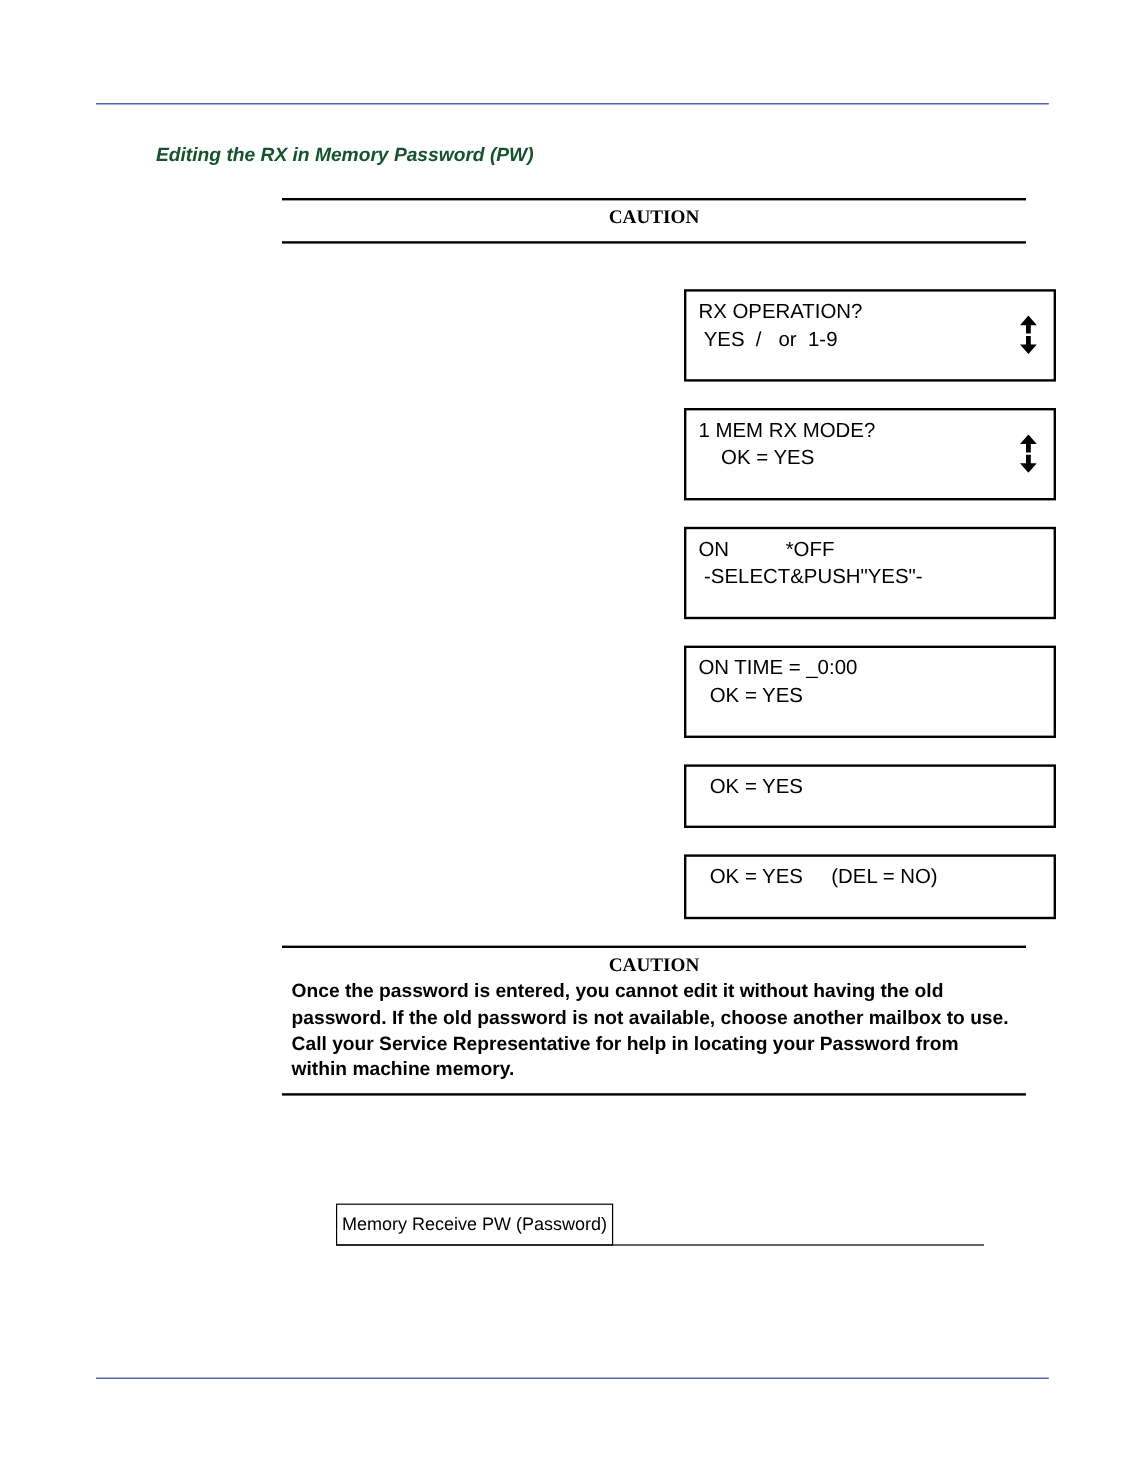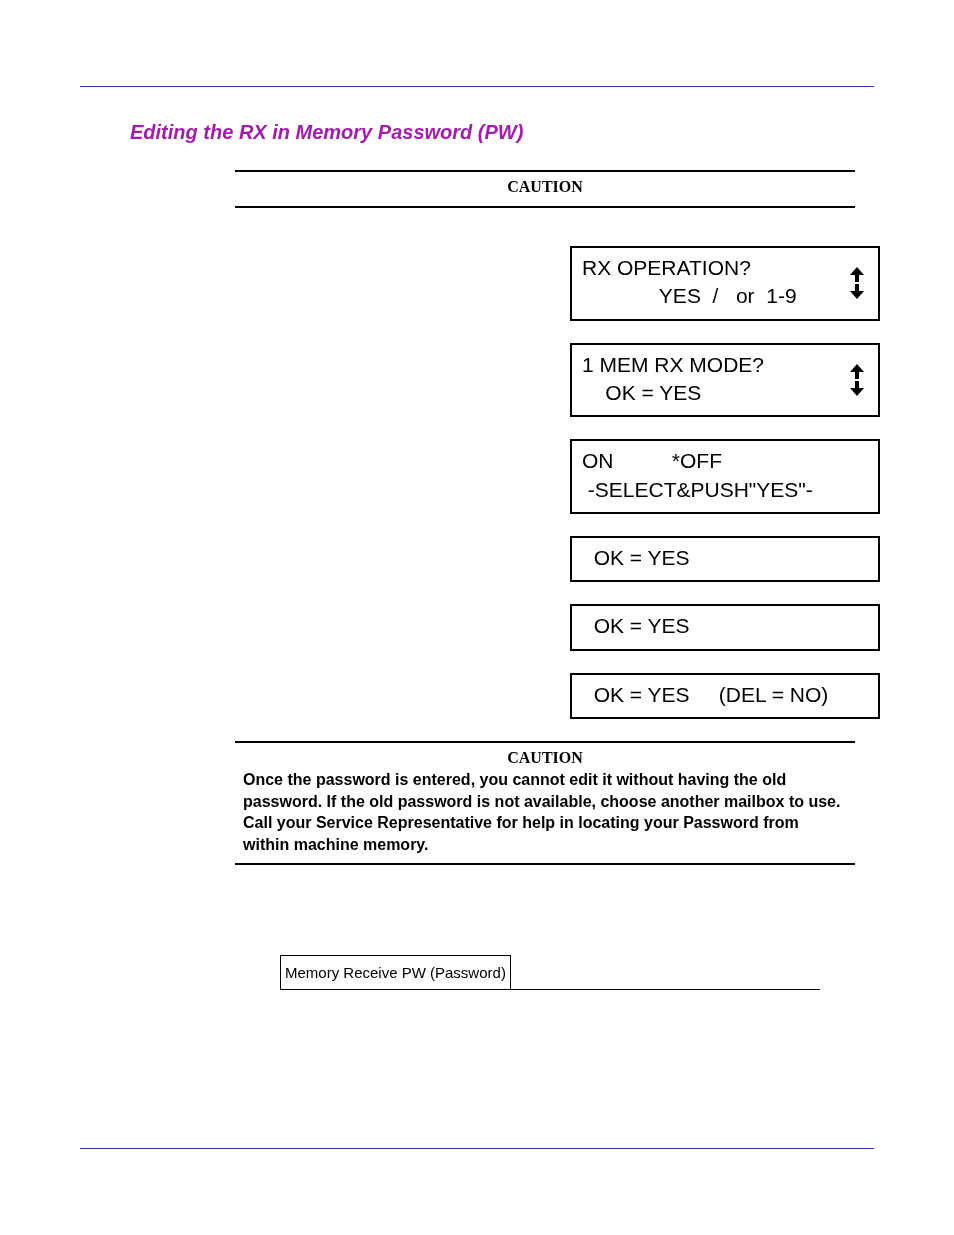--- a/index.html
+++ b/index.html
@@ -15,24 +15,24 @@
     width: 954px;
     height: 1235px;
     padding: 86px 80px 60px 80px;
     position: relative;
   }
   .top-rule {
     border-top: 1px solid #2a3aa5;
     margin-bottom: 34px;
   }
   .section-title {
-    color: #a21caf;
+    color: #14532d;
     font-weight: bold;
     font-style: italic;
-    font-size: 20px;
+    font-size: 16px;
     margin-bottom: 26px;
     margin-left: 50px;
   }
   .caution-block {
     margin-left: 155px;
     width: 620px;
     border-top: 2px solid #000;
     border-bottom: 2px solid #000;
     padding: 6px 0 8px 0;
   }
@@ -49,24 +49,24 @@
     line-height: 1.35;
     padding: 0 8px;
   }
   .displays {
     margin-top: 38px;
     margin-left: 490px;
     width: 310px;
   }
   .display-box {
     border: 2px solid #000;
-    padding: 6px 10px 8px 10px;
+    padding: 6px 10px 21px 10px;
     margin-bottom: 22px;
     position: relative;
-    font-size: 21px;
+    font-size: 17px;
     line-height: 1.35;
   }
   .display-box .arrows {
     position: absolute;
     right: 14px;
     top: 50%;
     transform: translateY(-50%);
     font-size: 0;
   }
   .display-box .arrows svg { display:block; }
@@ -105,21 +105,21 @@
 
   <div class="section-title">Editing the RX in Memory Password (PW)</div>
 
   <div class="caution-block">
     <div class="caution-heading">CAUTION</div>
   </div>
 
   <div class="displays" id="displays">
       <div class="display-box">
         <div style="white-space: pre;">RX OPERATION?</div>
-        <div style="white-space: pre; text-align: center;"> YES  /   or  1-9</div>
+        <div style="white-space: pre;"> YES  /   or  1-9</div>
         <span class="arrows">
           <svg width="14" height="32" viewBox="0 0 14 32">
   <polygon points="7,0 0,8 5,8 5,15 9,15 9,8 14,8" fill="#000"></polygon>
   <polygon points="7,32 0,24 5,24 5,17 9,17 9,24 14,24" fill="#000"></polygon>
 </svg>
         </span>
       </div>
       <div class="display-box">
         <div style="white-space: pre;">1 MEM RX MODE?</div>
         <div style="white-space: pre;">    OK = YES</div>
@@ -128,20 +128,21 @@
   <polygon points="7,0 0,8 5,8 5,15 9,15 9,8 14,8" fill="#000"></polygon>
   <polygon points="7,32 0,24 5,24 5,17 9,17 9,24 14,24" fill="#000"></polygon>
 </svg>
         </span>
       </div>
       <div class="display-box">
         <div style="white-space: pre;">ON          *OFF</div>
         <div style="white-space: pre;"> -SELECT&amp;PUSH"YES"-</div>
       </div>
       <div class="display-box">
+        <div style="white-space: pre;">ON TIME = _0:00</div>
         <div style="white-space: pre;">  OK = YES</div>
       </div>
       <div class="display-box">
         <div style="white-space: pre;">  OK = YES</div>
       </div>
       <div class="display-box">
         <div style="white-space: pre;">  OK = YES     (DEL = NO)</div>
       </div>
     </div>
 

